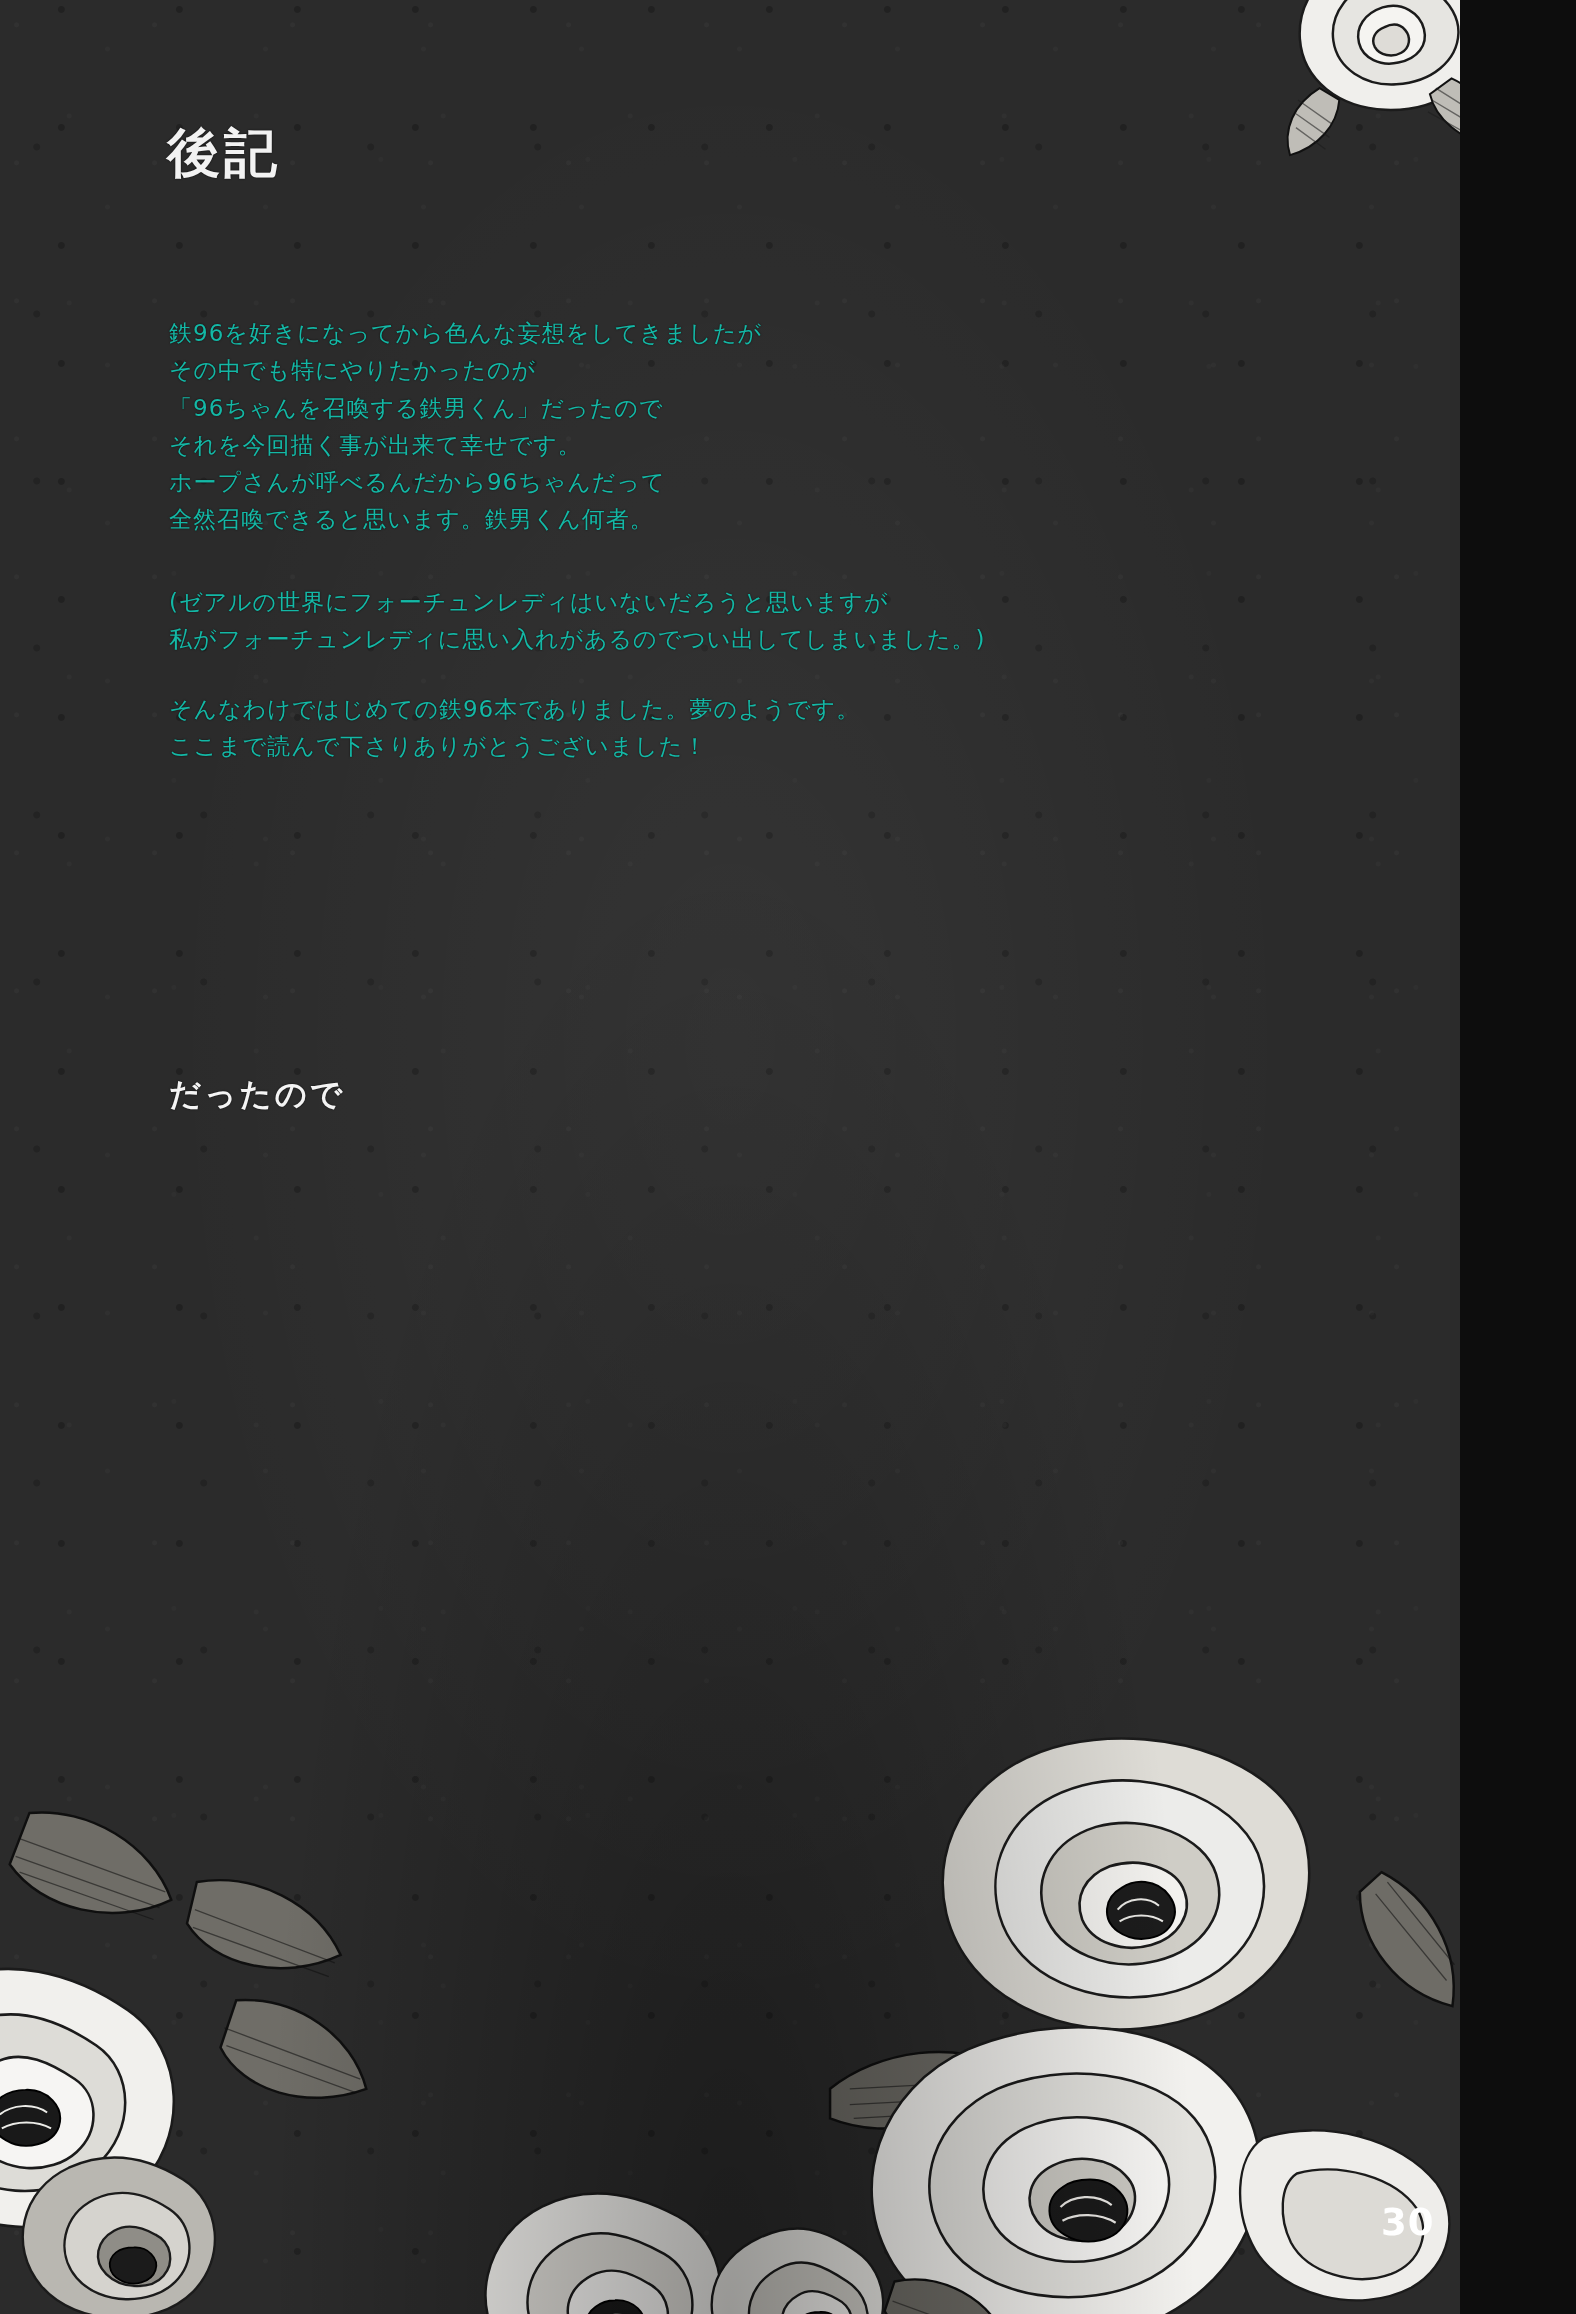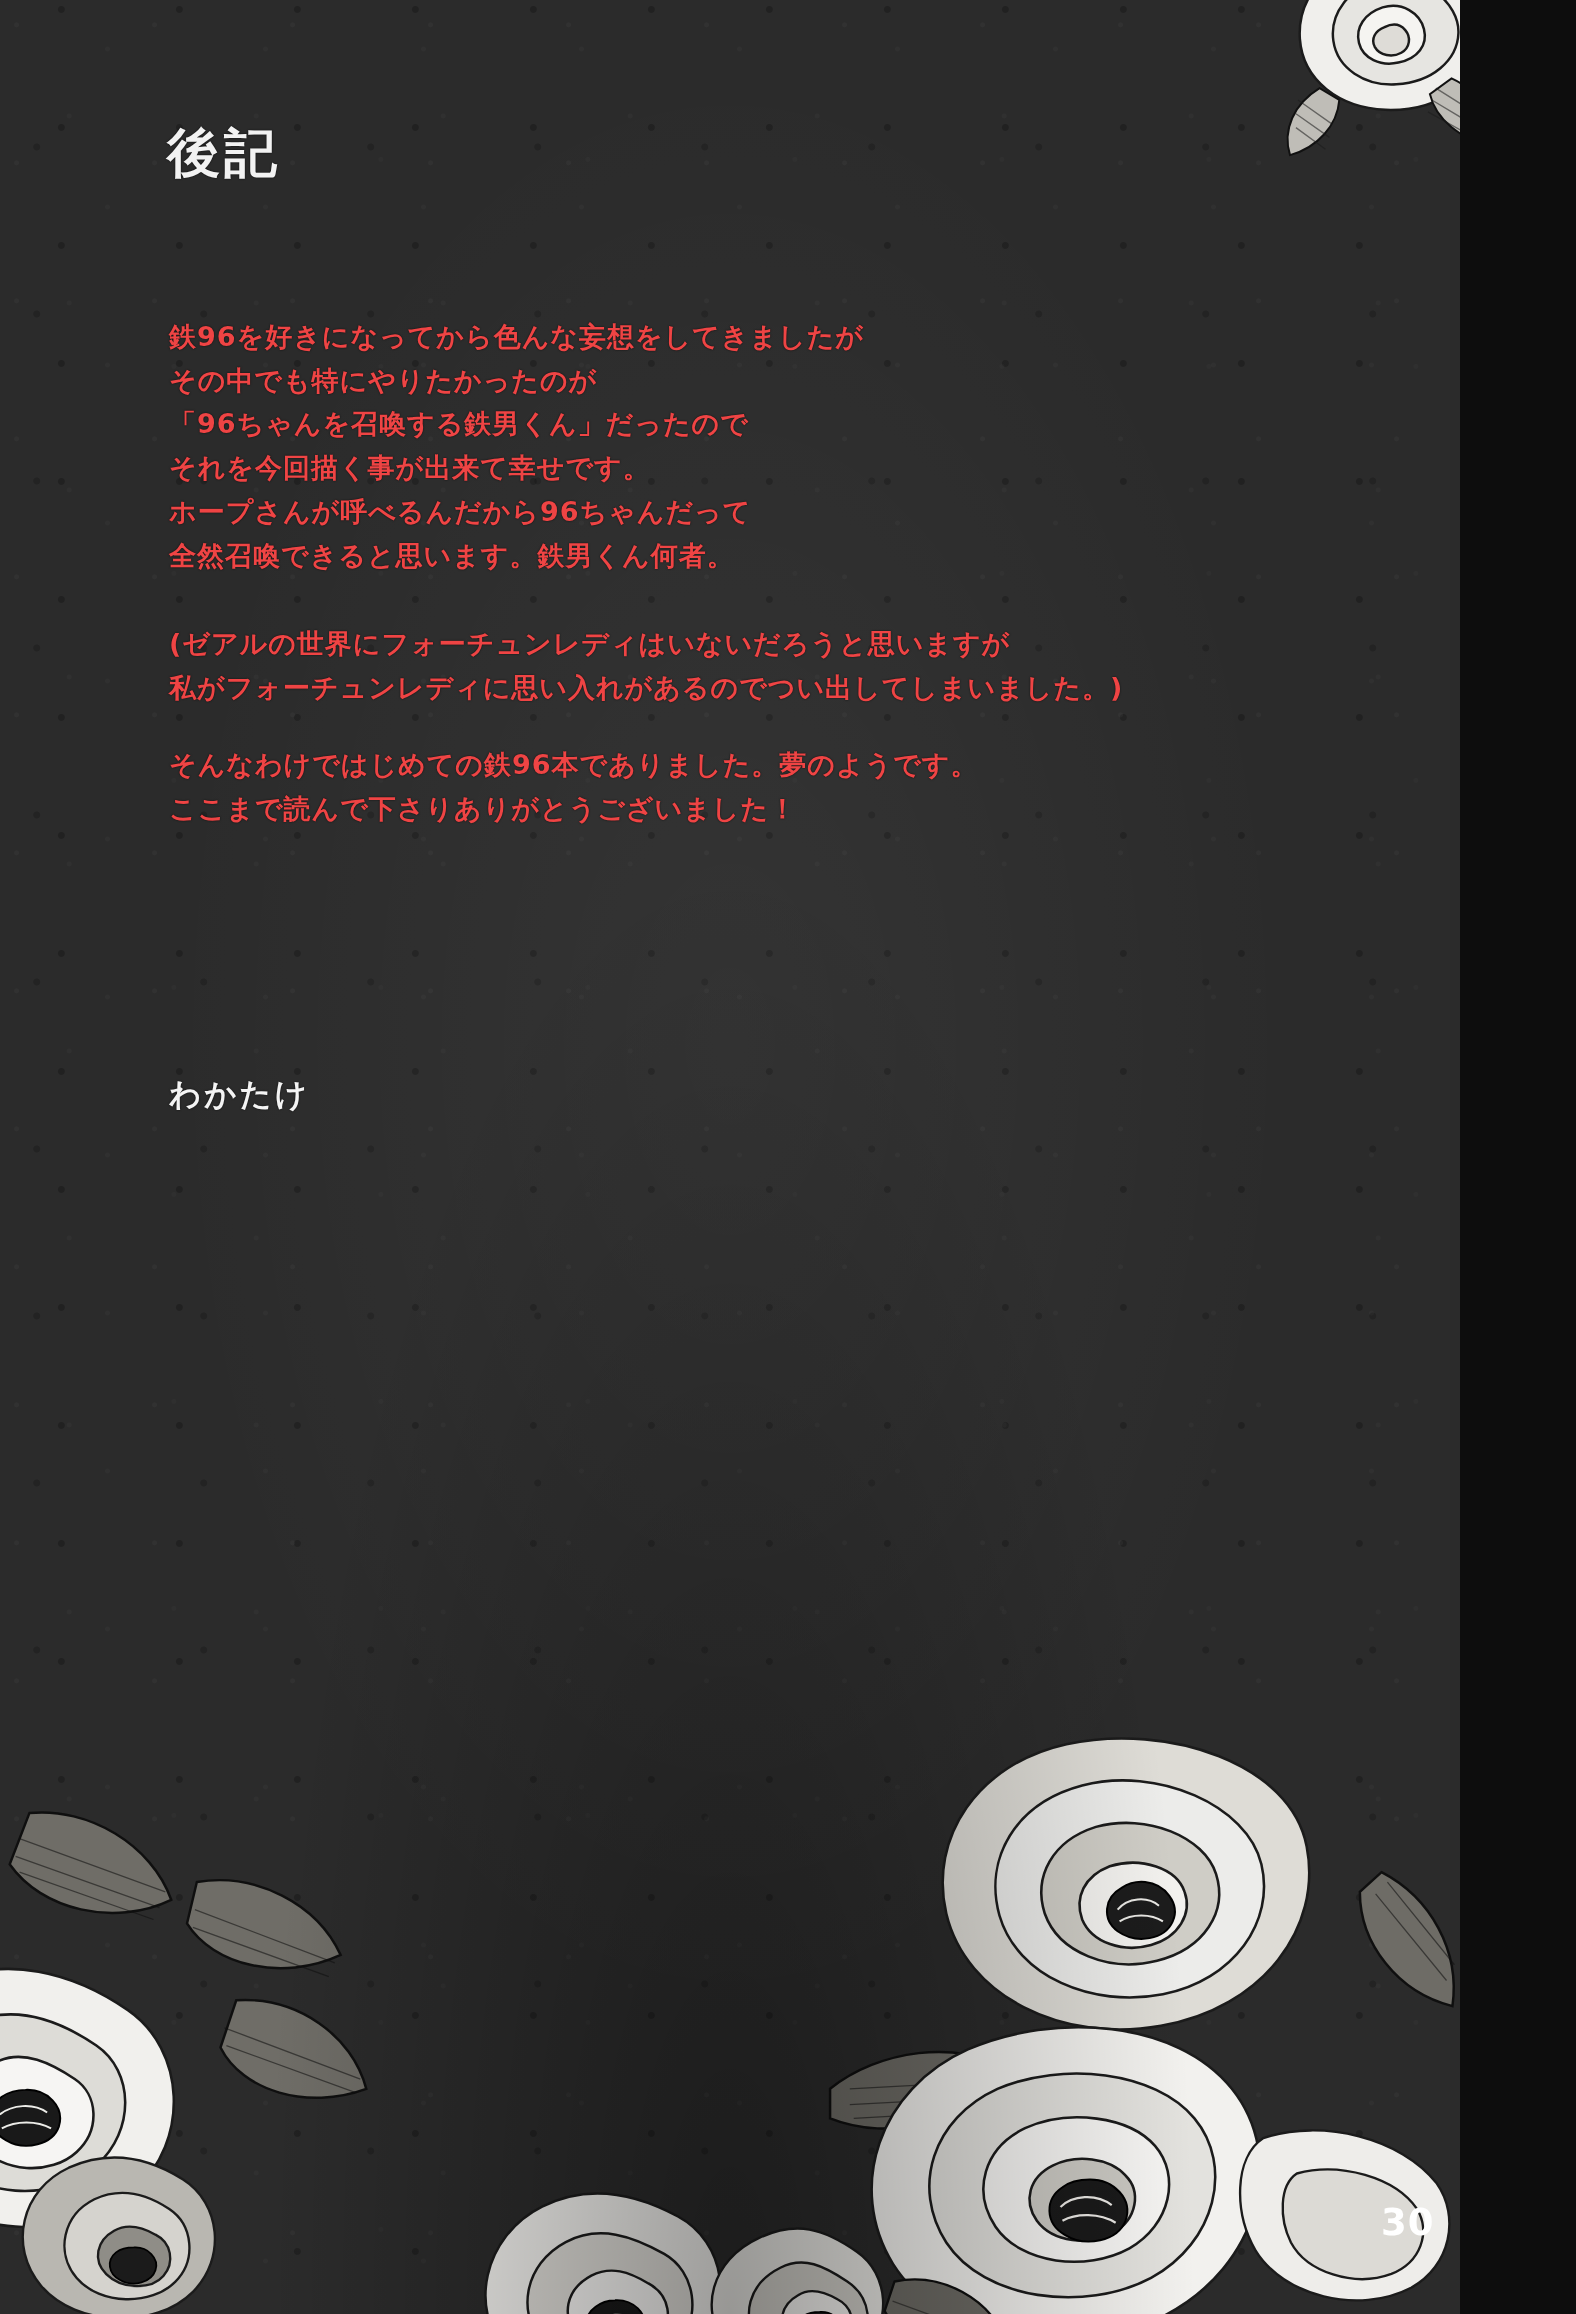--- a/index.html
+++ b/index.html
@@ -48,23 +48,23 @@
     font-size: 53px;
     font-weight: bold;
     letter-spacing: 3.9px;
     text-shadow: 0 0 2px rgba(0,0,0,0.8);
   }
   .body-text {
     position: absolute;
     left: 169px;
     top: 315px;
     width: 1241px;
-    color: #ef4444;
-    font-size: 27px;
-    font-weight: bold;
+    color: #14b8a6;
+    font-size: 23px;
+    font-weight: normal;
     line-height: 1.62;
     letter-spacing: 1px;
     text-shadow: 0 0 2px rgba(0,0,0,0.75);
   }
   .para { margin: 0 0 45px 0; }
   .para:last-child { margin-bottom: 0; margin-top: 8px; }
   .para.gap-lg { margin-bottom: 33px; }
   .signature {
     position: absolute;
     left: 169px;
@@ -254,18 +254,18 @@
 「96ちゃんを召喚する鉄男くん」だったので
 それを今回描く事が出来て幸せです。
 ホープさんが呼べるんだから96ちゃんだって
 全然召喚できると思います。鉄男くん何者。</p>
     <p class="para gap-lg" style="white-space: pre-line;">(ゼアルの世界にフォーチュンレディはいないだろうと思いますが
 私がフォーチュンレディに思い入れがあるのでつい出してしまいました。)</p>
     <p class="para" style="white-space: pre-line;">そんなわけではじめての鉄96本でありました。夢のようです。
 ここまで読んで下さりありがとうございました！</p>
   </div>
 
-  <div class="signature">わかたけ</div>
+  <div class="signature">だったので</div>
 
   <div class="page-number">30</div>
 
 </div>
 
 
 </body></html>

